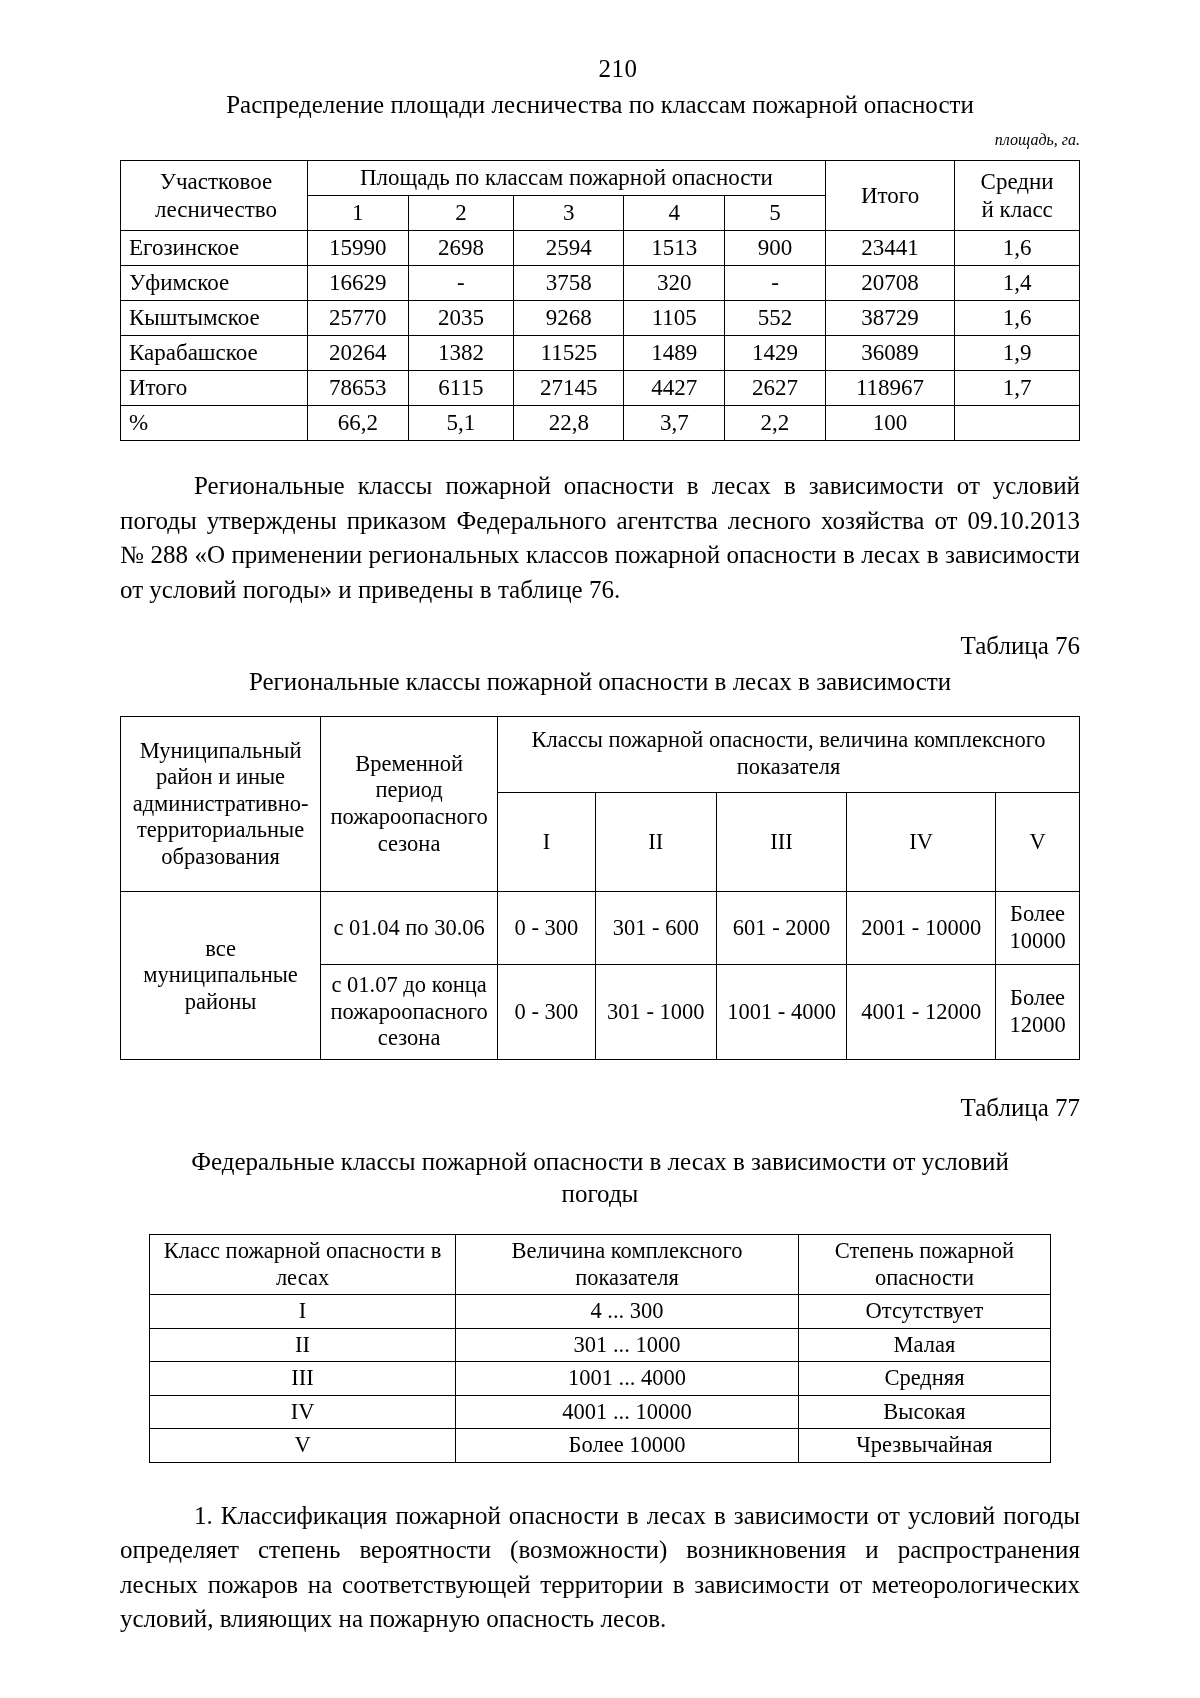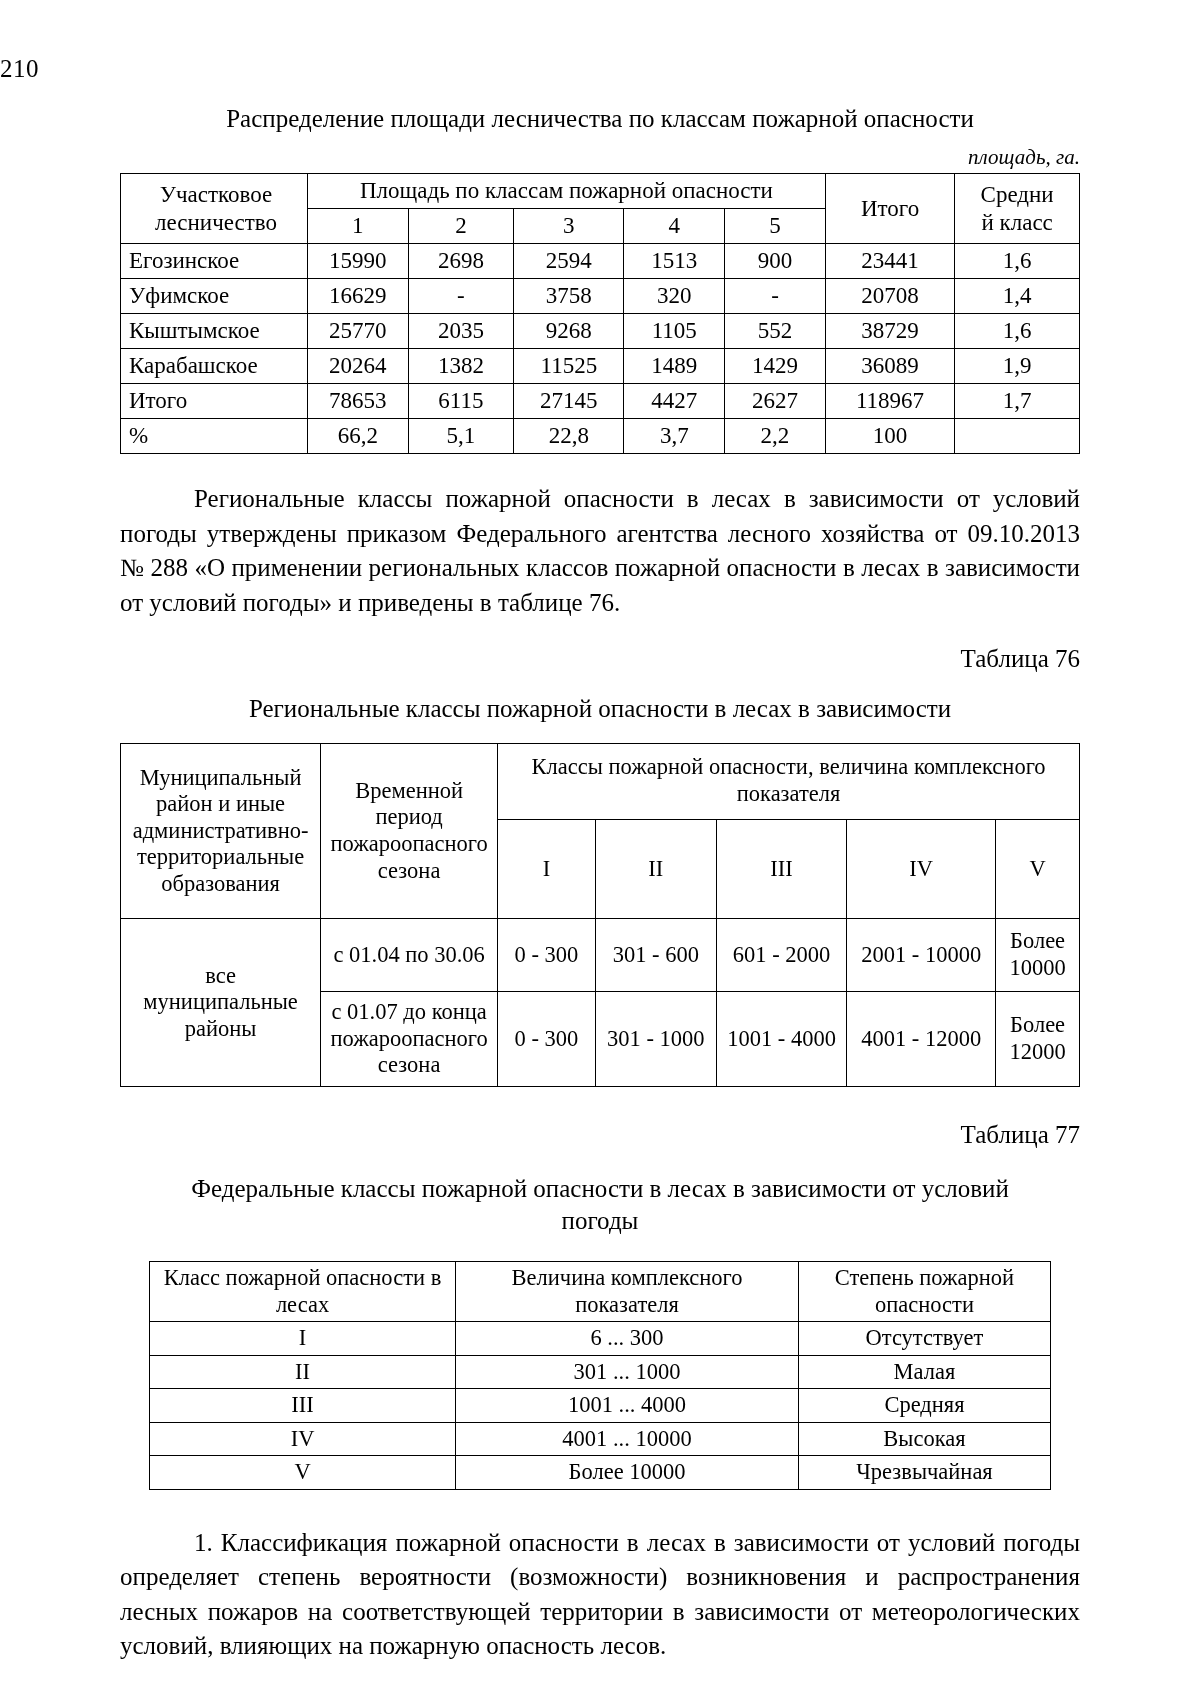--- a/index.html
+++ b/index.html
@@ -16,45 +16,47 @@
     overflow: hidden;
   }
   .page {
     width: 1200px;
     height: 1698px;
     box-sizing: border-box;
     padding: 0;
     position: relative;
   }
   .page-number {
+    text-align: center;
     font-size: 25px;
     margin-top: 55px;
     letter-spacing: 0.5px;
+    margin-left: 36px;
   }
   .content {
     margin: 0 120px 0 120px;
   }
   .table-caption-right {
     text-align: right;
     font-size: 25px;
     margin-top: 26px;
     margin-right: 0px;
   }
   .table-title {
     text-align: center;
     font-size: 25px;
     line-height: 1.28;
-    margin-top: 20px;
+    margin-top: 6px;
   }
   .units-note {
     text-align: right;
     font-style: italic;
-    font-size: 21px;
+    font-size: 16px;
     margin-top: 10px;
-    margin-bottom: 3px;
+    margin-bottom: 11px;
   }
   table {
     border-collapse: collapse;
     width: 100%;
     font-size: 22.5px;
     table-layout: fixed;
   }
   table td, table th {
     border: 1.4px solid #000000;
     padding: 2px 4px;
@@ -263,21 +265,21 @@
         <col style="width:28%">
       </colgroup>
       <tbody>
         <tr>
           <td>Класс пожарной опасности в лесах</td>
           <td>Величина комплексного показателя</td>
           <td>Степень пожарной опасности</td>
         </tr>
         <tr>
           <td>I</td>
-          <td>6 ... 300</td>
+          <td>4 ... 300</td>
           <td>Отсутствует</td>
         </tr>
         <tr>
           <td>II</td>
           <td>301 ... 1000</td>
           <td>Малая</td>
         </tr>
         <tr>
           <td>III</td>
           <td>1001 ... 4000</td>

